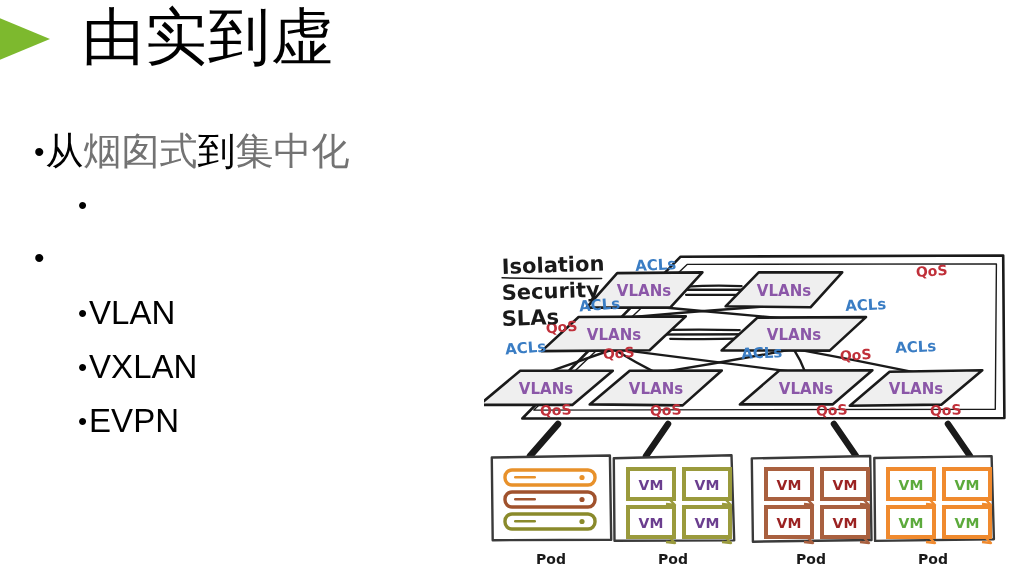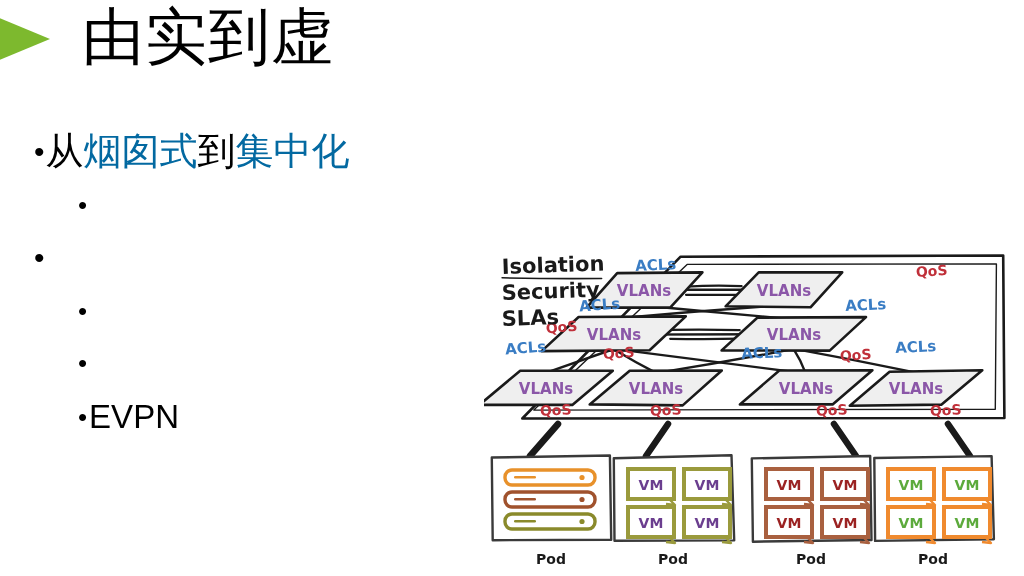--- a/index.html
+++ b/index.html
@@ -77,21 +77,21 @@
     font-size: 30px;
     margin-right: 1px;
     transform: translateY(-2px);
   }
   .level2 .bullet-dot {
     font-size: 26px;
     margin-right: 2px;
     transform: translateY(-2px);
   }
   .txt-black { color: #000000; }
-  .txt-green { color: #0369a1; }
+  .txt-green { color: #737373; }
 
   
   #diagram {
     position: absolute;
     left: 484px;
     top: 248px;
     width: 540px;
     height: 328px;
   }
   #diagram svg {
@@ -112,23 +112,25 @@
       <span><span class="txt-black">从</span><span class="txt-green">烟囱式</span><span class="txt-black">到</span><span class="txt-green">集中化</span></span>
     </div>
     <div class="bullet-row level2">
       <span class="bullet-dot">•</span>
     </div>
     <div class="bullet-row level1">
       <span class="bullet-dot">•</span>
     </div>
     <div class="bullet-row level2">
       <span class="bullet-dot">•</span>
-    </div>
-    <div class="bullet-row level2">
-      <span class="bullet-dot">•</span>
+      <span><span class="txt-black">VLAN</span></span>
+    </div>
+    <div class="bullet-row level2">
+      <span class="bullet-dot">•</span>
+      <span><span class="txt-black">VXLAN</span></span>
     </div>
     <div class="bullet-row level2">
       <span class="bullet-dot">•</span>
       <span><span class="txt-black">EVPN</span></span>
     </div>
   </div>
 
 <div id="diagram">
   <svg id="diagram-svg" width="540" height="328" viewBox="0 0 540 328">
       <g>

